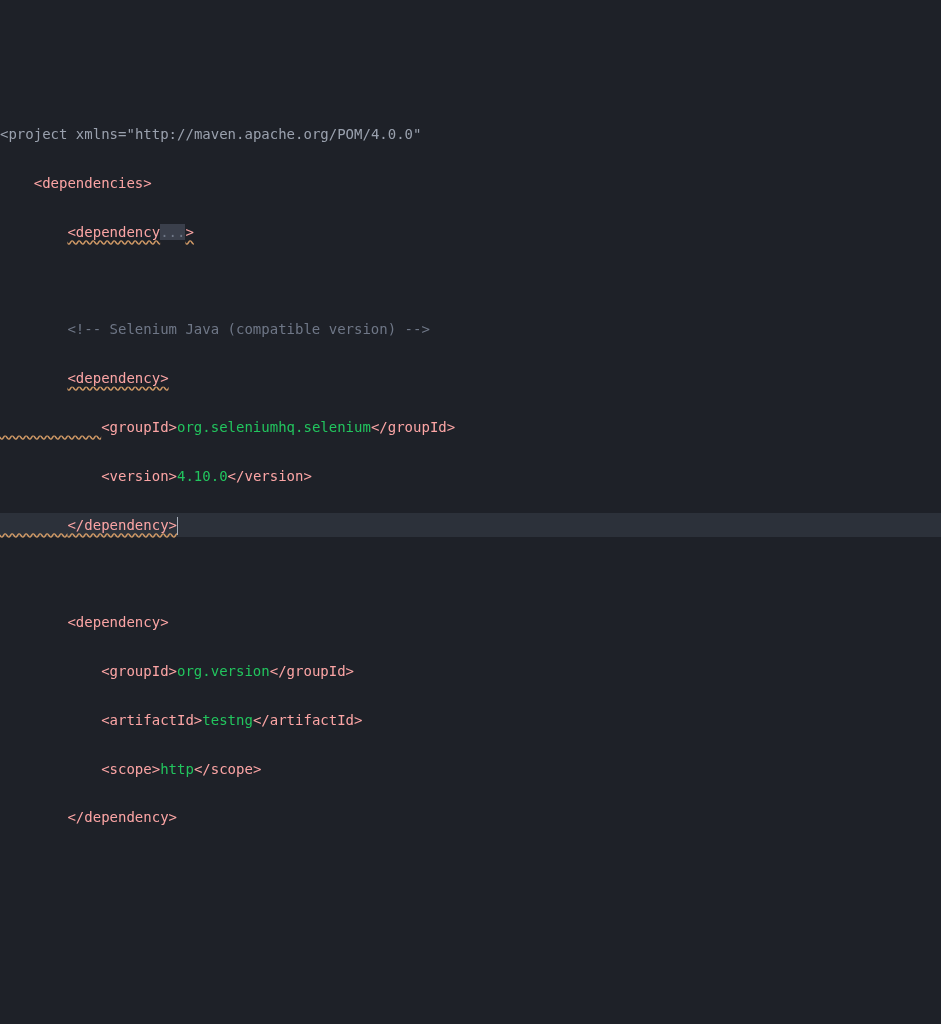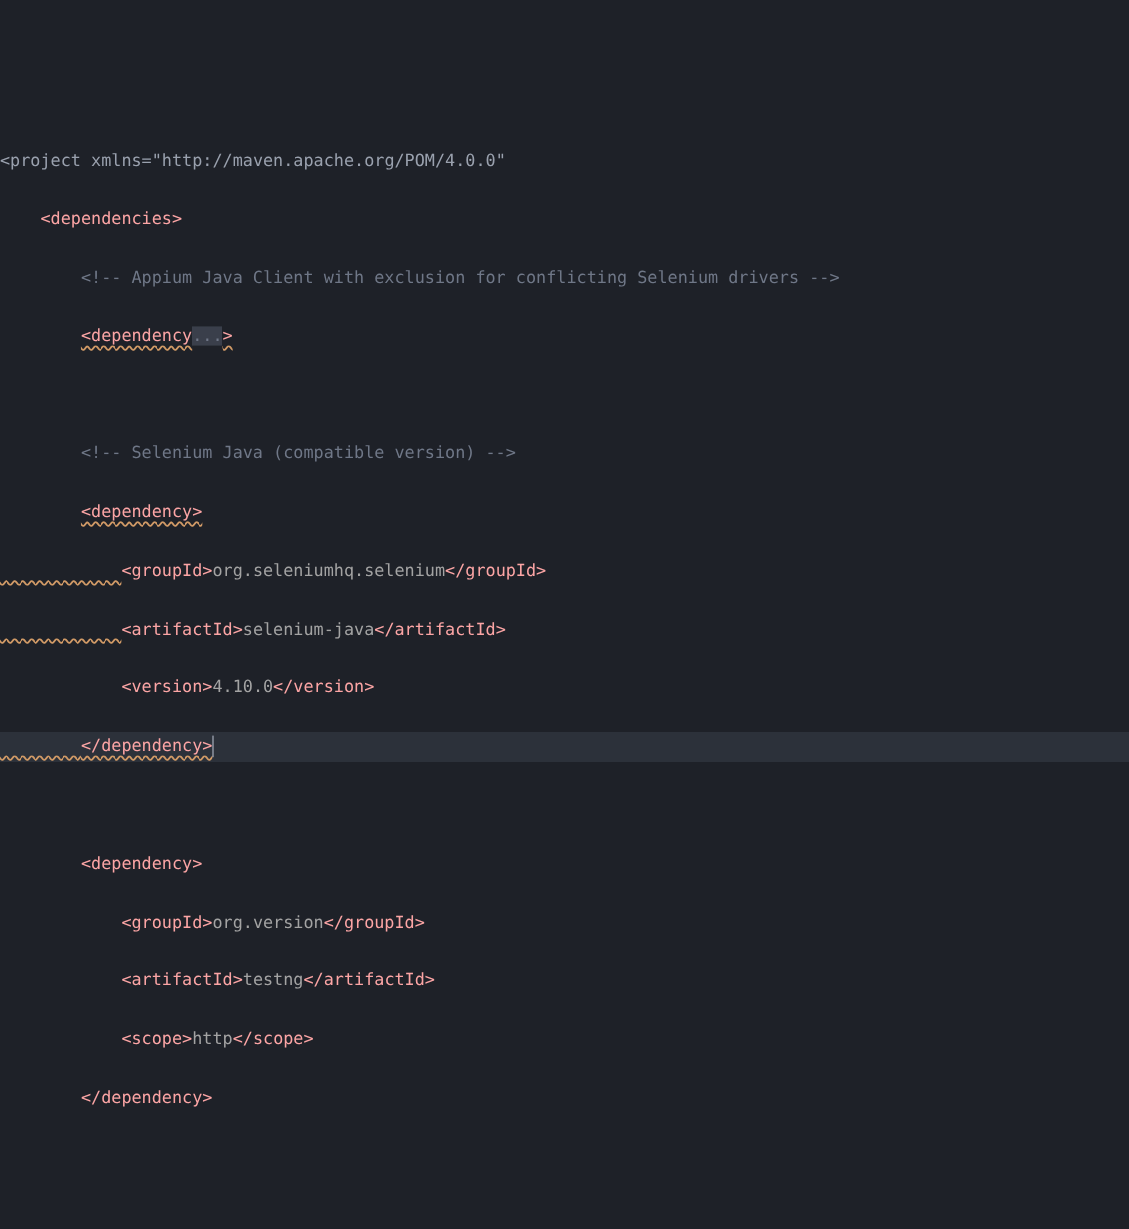--- a/index.html
+++ b/index.html
@@ -9,46 +9,44 @@
   font-family: 'Menlo','Monaco','Consolas',monospace;
   font-size:14px;
   line-height:24.4px;
   width:941px;
   height:1024px;
   overflow:hidden;
   white-space:pre;
 }
 .editor { padding:0; position:relative; }
 .t-tag { color:#fca5a5; }          
-.t-txt { color:#a3a3a3; }          
+.t-txt { color:#22c55e; }          
 .t-cmt { color:#6f7787; }          
 .t-attr{ color:#e5c07b; }          
 .t-url { color:#98c379; }
 .t-fold{ color:#6f7787; background:#3a3f4b; }
 .t-dim { color:#9aa1ae; }
 .wavy-y{ text-decoration: underline wavy #d19a66; text-decoration-skip-ink:none; text-underline-offset:3px; }
 .line  { padding-left:0; padding-right:12px; min-height:24.4px; display:block; position:relative; }
 .hl    { background:#2c313a; width:941px; }
 .cursor{ display:inline-block; width:1px; height:18px; background:#a6adb9; vertical-align:middle; }
 </style>
 </head>
 <body>
 
 
 
 <div class="editor">
 <span class="line"><span class="t-tag t-dim">&lt;project</span><span class="t-attr t-dim"> xmlns=</span><span class="t-url t-dim">"http://maven.apache.org/POM/4.0.0"</span></span>
 <span class="line">    <span class="t-tag">&lt;dependencies&gt;</span></span>
-<span class="line">        <span class="t-cmt">&lt;!-- Appium Java Client with exclusion for conflicting Selenium drivers --&gt;</span></span>
 <span class="line">        <span class="t-tag wavy-y">&lt;dependency</span><span class="t-fold">...</span><span class="t-tag wavy-y">&gt;</span></span>
 <span class="line"> </span>
 <span class="line">        <span class="t-cmt">&lt;!-- Selenium Java (compatible version) --&gt;</span></span>
 <span class="line">        <span class="t-tag wavy-y">&lt;dependency&gt;</span></span>
 <span class="line"><span class="wavy-y">            </span><span class="t-tag">&lt;groupId&gt;</span><span class="t-txt">org.seleniumhq.selenium</span><span class="t-tag">&lt;/groupId&gt;</span></span>
-<span class="line"><span class="wavy-y">            </span><span class="t-tag">&lt;artifactId&gt;</span><span class="t-txt">selenium-java</span><span class="t-tag">&lt;/artifactId&gt;</span></span>
 <span class="line">            <span class="t-tag">&lt;version&gt;</span><span class="t-txt">4.10.0</span><span class="t-tag">&lt;/version&gt;</span></span>
 <span class="line hl"><span class="wavy-y">        </span><span class="t-tag wavy-y">&lt;/dependency&gt;</span><span class="cursor"></span></span>
 <span class="line"> </span>
 <span class="line">        <span class="t-tag">&lt;dependency&gt;</span></span>
 <span class="line">            <span class="t-tag">&lt;groupId&gt;</span><span class="t-txt">org.version</span><span class="t-tag">&lt;/groupId&gt;</span></span>
 <span class="line">            <span class="t-tag">&lt;artifactId&gt;</span><span class="t-txt">testng</span><span class="t-tag">&lt;/artifactId&gt;</span></span>
 <span class="line">            <span class="t-tag">&lt;scope&gt;</span><span class="t-txt">http</span><span class="t-tag">&lt;/scope&gt;</span></span>
 <span class="line">        <span class="t-tag">&lt;/dependency&gt;</span></span>
 
 

